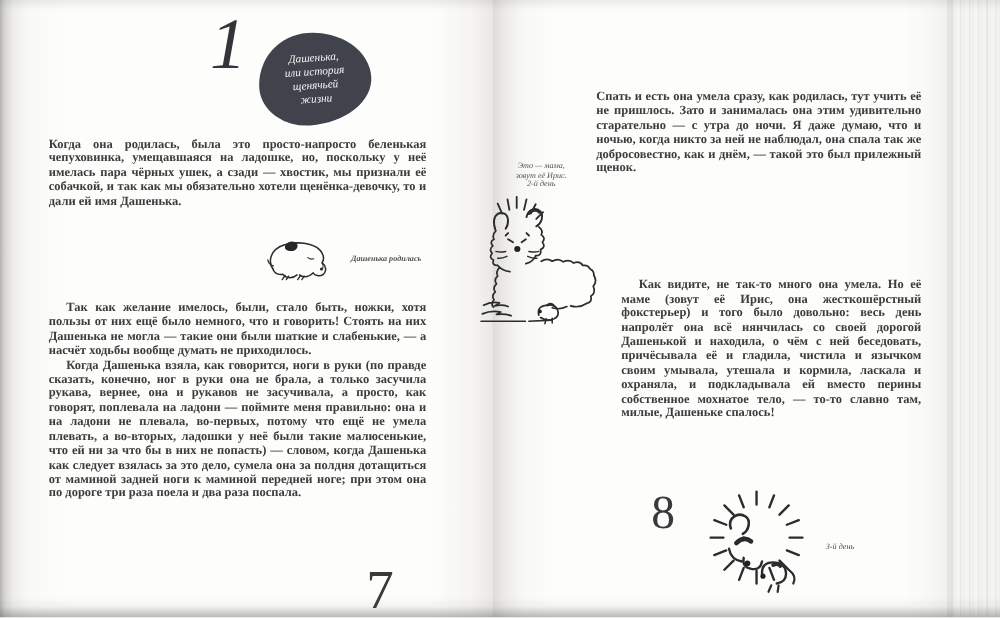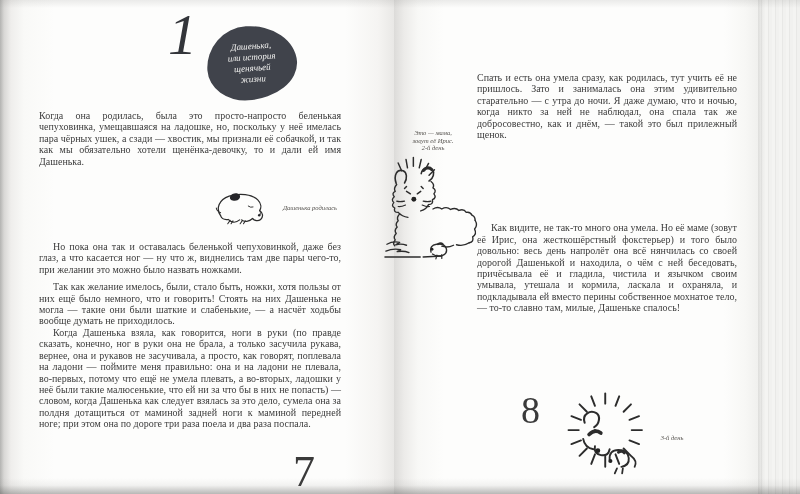--- a/index.html
+++ b/index.html
@@ -26,27 +26,27 @@
   .chapter-number{position:absolute;left:168px;top:0px;font-size:58px;line-height:1.2;
     font-style:italic;color:#33353a;}
   .title-blob{position:absolute;left:207px;top:26px;width:90px;height:74px;
     background:#40434b;border-radius:46% 54% 57% 43% / 56% 52% 48% 44%;
     transform:rotate(-4deg);display:flex;flex-direction:column;align-items:center;
     justify-content:center;color:#f4f4f2;font-style:italic;font-size:9px;line-height:11px;
     text-align:center;}
 
   
   .textcol{position:absolute;color:#3c3c3c;font-size:10px;line-height:11.4px;
-    text-align:justify;}
+    text-align:justify;font-weight:bold;}
   .textcol-left{left:39px;top:110px;width:302px;}
   .textcol-right{left:477px;top:72px;width:260px;}
   .para{margin:0;}
   .indent{text-indent:14px;}
   .gap-top{margin-top:6px;}
-  .big-gap-top{margin-top:82px;}
+  .big-gap-top{margin-top:82px;margin-left:20px;}
 
   .figure-row{display:flex;justify-content:flex-end;align-items:center;gap:9px;
     margin:18px 4px 10px 0;height:46px;}
   .caption{font-style:italic;font-size:6.5px;line-height:7.5px;color:#55524e;text-align:center;}
 
   .iris-figure{position:absolute;left:382px;top:146px;width:98px;height:124px;}
   .iris-caption{position:absolute;left:398px;top:129px;width:70px;}
   .curled-figure{position:absolute;left:556px;top:386px;width:97px;height:97px;}
   .curled-caption{position:absolute;left:655px;top:434px;width:34px;}
 
@@ -81,21 +81,20 @@
           <path class="ln" stroke-width="2.4" d="M85,68 C78,75 68,76 62,71 M58,71 C50,78 40,77 34,70 C26,71 20,68 18,62"></path>
           <path class="ln" stroke-width="2.2" d="M64,72 l-5,7 M70,73 l-4,6 M38,72 l-5,7 M44,73 l-4,6"></path>
           <path class="ln" stroke-width="2.2" d="M18,56 q-8,-3 -9,-10"></path>
           <path d="M38,22 C42,14 54,13 58,19 C61,24 56,31 48,31 C41,31 36,28 38,22" fill="#26262a"></path>
           <path class="ln" stroke-width="2" d="M76,42 q5,4 10,2 M100,51 q3,4 1,9"></path>
           <circle cx="99" cy="61" r="2.6" fill="#26262a"></circle>
         </svg>
         <span class="caption">Дашенька родилась</span>
       </div>
 
-      <p class="para indent">Но пока она так и оставалась беленькой чепуховинкой, даже без глаз, а что касается ног — ну что ж, виднелись там две пары чего-то, при желании это можно было назвать ножками.</p>
       <p class="para indent gap-top">Так как желание имелось, были, стало быть, ножки, хотя пользы от них ещё было немного, что и говорить! Стоять на них Дашенька не могла — такие они были шаткие и слабенькие, — а насчёт ходьбы вообще думать не приходилось.</p>
       <p class="para indent">Когда Дашенька взяла, как говорится, ноги в руки (по правде сказать, конечно, ног в руки она не брала, а только засучила рукава, вернее, она и рукавов не засучивала, а просто, как говорят, поплевала на ладони — поймите меня правильно: она и на ладони не плевала, во-первых, потому что ещё не умела плевать, а во-вторых, ладошки у неё были такие малюсенькие, что ей ни за что бы в них не попасть) — словом, когда Дашенька как следует взялась за это дело, сумела она за полдня дотащиться от маминой задней ноги к маминой передней ноге; при этом она по дороге три раза поела и два раза поспала.</p>
     </div>
 
     <div class="page-number pn-7">7</div>
   </div>
 
   <div class="page-right"></div>
 
   <div class="textcol textcol-right">

